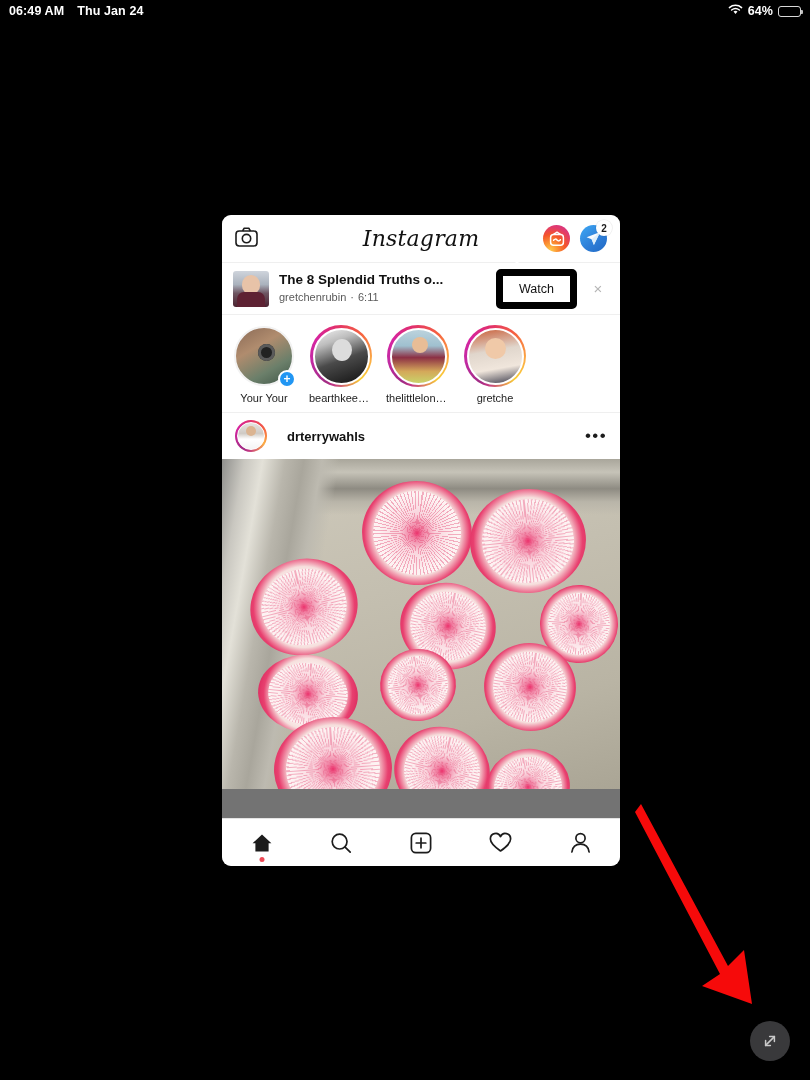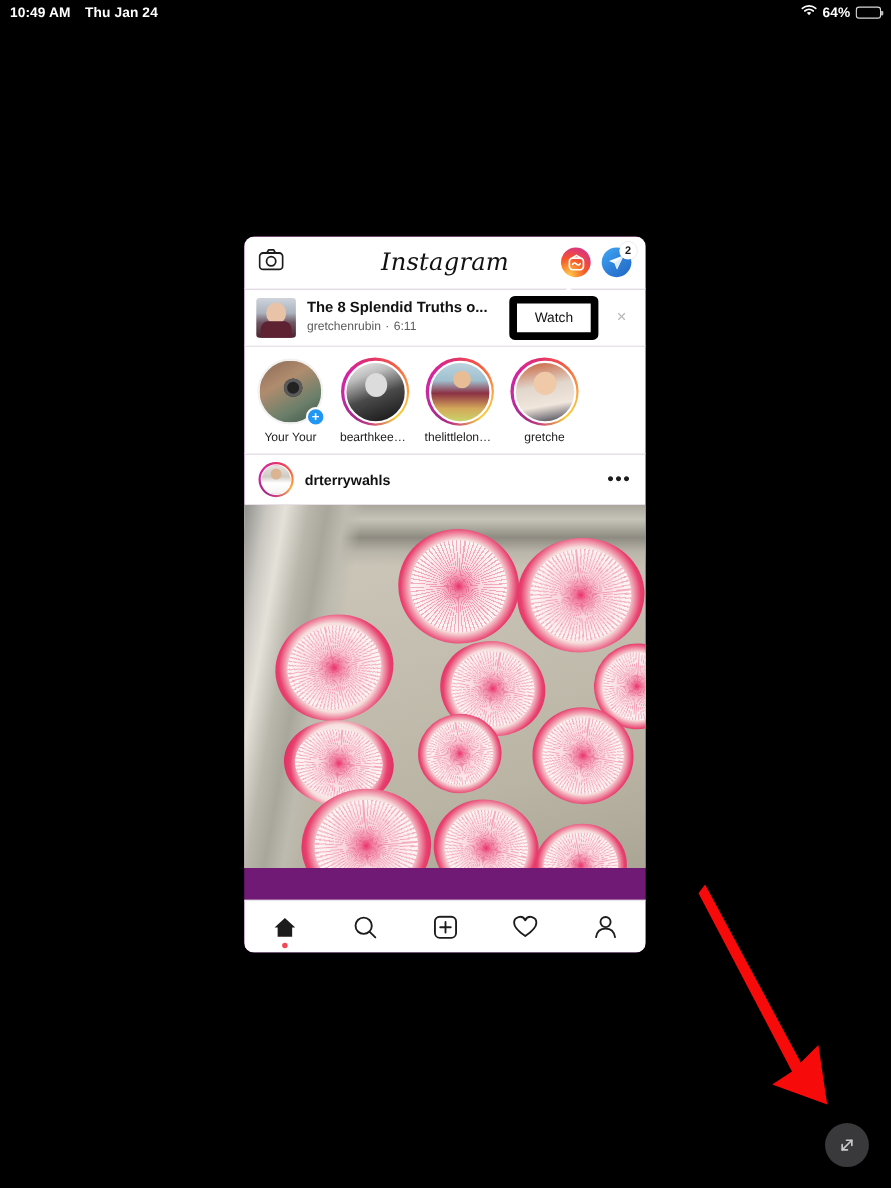--- a/index.html
+++ b/index.html
@@ -31,22 +31,22 @@
   .batt-fill { height:100%; background:#fff; border-radius:1px; }
   .batt-cap {
     position:absolute; right:-3px; top:3.2px;
     width:1.8px; height:4.5px; border-radius:0 1px 1px 0;
     background:rgba(255,255,255,.75);
   }
 
   
   .ig-window {
     position:absolute; left:222px; top:215px;
-    width:365px; height:651px;
-    background:#701a75; border-radius:9px; overflow:hidden;
+    width:398px; height:651px;
+    background:#737373; border-radius:9px; overflow:hidden;
   }
 
   
   .ig-header {
     position:relative; height:48px; display:flex; align-items:center;
     padding:0 13px; border-bottom:1px solid #efefef; background:#fff;
   }
   .ig-logo {
     position:absolute; left:0; right:0; text-align:center;
     font-family:"DejaVu Serif", serif; font-style:italic;
@@ -152,21 +152,21 @@
   .av2::after { content:""; position:absolute; left:18px; top:6px; width:22px; height:17px; border-radius:50%; background:#efe0bd; }
   .av3 { background:linear-gradient(180deg,#bcd3dd 0%,#9fc0cf 30%,#8c3044 52%,#d4a85a 78%,#c9d36a 100%); }
   .av3::after { content:""; position:absolute; left:20px; top:7px; width:16px; height:16px; border-radius:50%; background:#e8bd96; }
   .av4 { background:linear-gradient(160deg,#f2f2f2 0%,#bdbdbd 25%,#4a4a4a 55%,#111 100%); }
   .av4::after { content:""; position:absolute; left:17px; top:9px; width:20px; height:22px; border-radius:50%; background:#dcdcdc; }
   .av5 { background:linear-gradient(170deg,#c9603a 0%,#e0d6cc 40%,#f0e6dc 70%,#3a3a4a 100%); }
   .av5::after { content:""; position:absolute; left:16px; top:8px; width:21px; height:21px; border-radius:50%; background:#f0c9a8; }
 
   
   .post-head {
-    display:flex; align-items:center; gap:10px;
+    display:flex; align-items:center; gap:20px;
     padding:7px 13px; height:46px; background:#fff;
   }
   .post-av-ring {
     width:32px; height:32px; border-radius:50%; padding:1.8px; flex:none;
     background:conic-gradient(from 210deg,#a02b84 0deg,#d6249f 90deg,#e1306c 150deg,#f56040 210deg,#fcaf45 270deg,#c13584 340deg,#a02b84 360deg);
   }
   .post-av {
     width:100%; height:100%; border-radius:50%; border:1.8px solid #fff;
     overflow:hidden; position:relative;
     background:linear-gradient(180deg,#e6e4e0 0%,#cfcac4 40%,#fff 62%,#f4f4f4 100%);
@@ -223,21 +223,21 @@
     background:#39393b; display:flex; align-items:center; justify-content:center;
   }
 </style>
 </head>
 <body>
 
 <div id="screen">
 
   <div class="statusbar">
     <div class="sb-left">
-      <span>10:49 AM</span>
+      <span>06:49 AM</span>
       <span>Thu Jan 24</span>
     </div>
     <div class="sb-right">
       <span class="wifi-icon">
         <svg width="15" height="11" viewBox="0 0 15 11">
           <path d="M7.5 9.9 L5.5 7.6 A3.4 3.4 0 0 1 9.5 7.6 Z" fill="#fff"></path>
           <path d="M3.6 6.0 A6.2 6.2 0 0 1 11.4 6.0" stroke="#fff" stroke-width="1.5" fill="none" stroke-linecap="round"></path>
           <path d="M1.4 3.6 A9.4 9.4 0 0 1 13.6 3.6" stroke="#fff" stroke-width="1.5" fill="none" stroke-linecap="round"></path>
         </svg>
       </span>

